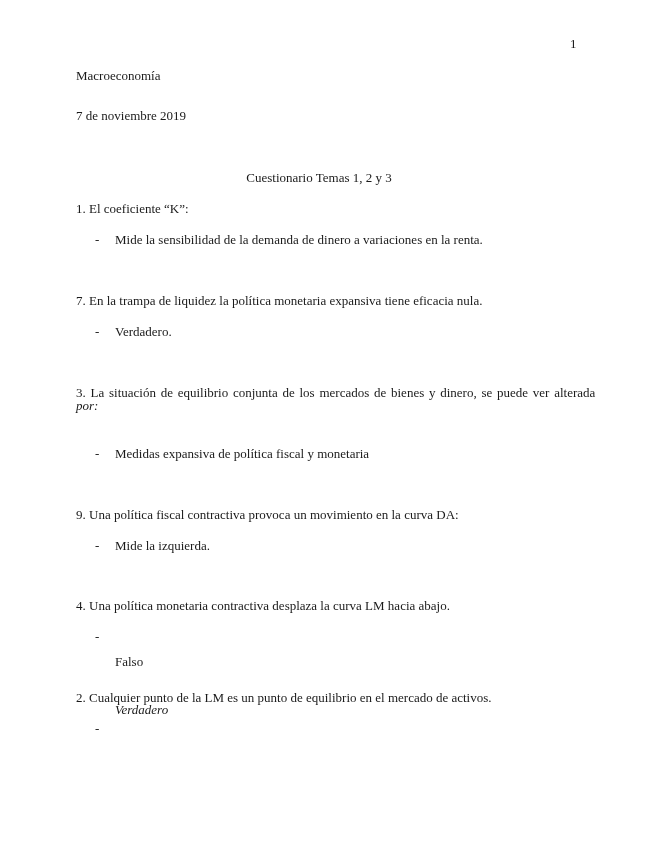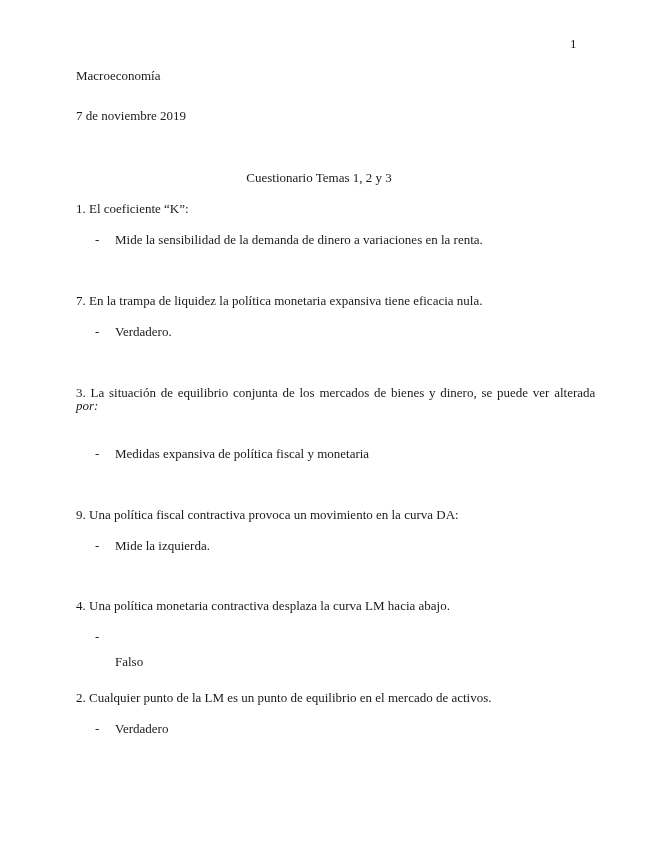--- a/index.html
+++ b/index.html
@@ -42,14 +42,14 @@
   <span class="abs line" style="top:507px;">9. Una política fiscal contractiva provoca un movimiento en la curva DA:</span>
   <span class="abs bullet-dash" style="top:538px;">-</span>
   <span class="abs bullet-text" style="top:538px;">Mide la izquierda.</span>
 
   <span class="abs line" style="top:598px;">4. Una política monetaria contractiva desplaza la curva LM hacia abajo.</span>
   <span class="abs bullet-dash" style="top:629px;">-</span>
   <span class="abs bullet-text" style="top:629px;margin-top:25px;">Falso</span>
 
   <span class="abs line" style="top:690px;">2. Cualquier punto de la LM es un punto de equilibrio en el mercado de activos.</span>
   <span class="abs bullet-dash" style="top:721px;">-</span>
-  <span class="abs bullet-text" style="top:721px;">Verdadero</span>
+  <span class="abs bullet-text" style="top:702px;font-style:italic;">Verdadero</span>
 </div>
 
 </body></html>

